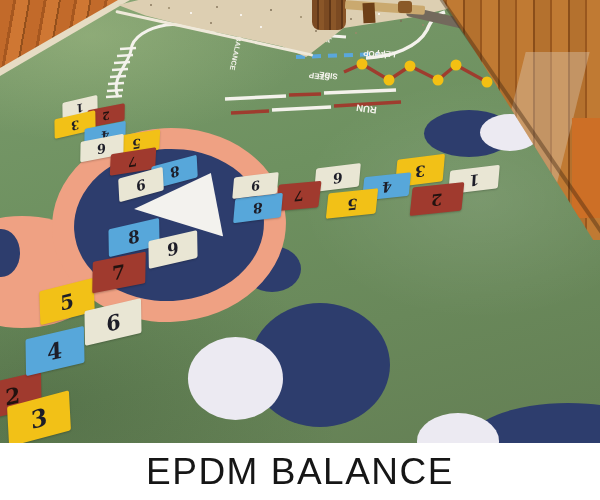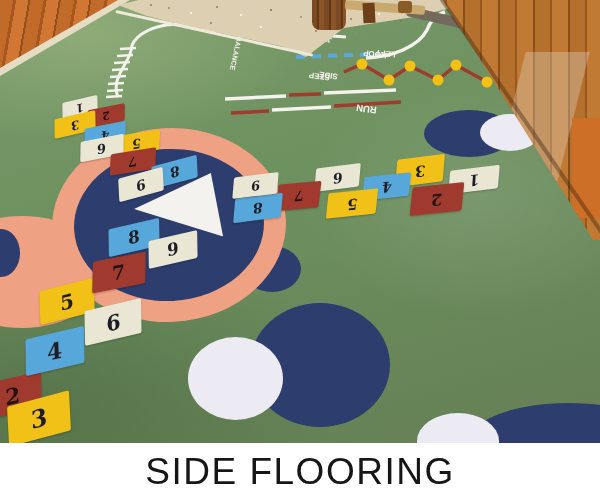--- a/index.html
+++ b/index.html
@@ -219,15 +219,15 @@
     <div id="post-a" class="abs"></div>
     <div id="post-b" class="abs"></div>
     <div id="fence-r" class="abs">
       <div id="fence-sheet" class="abs"></div>
       <div id="fence-bright" class="abs"></div>
     </div>
     <div id="fence-edge" class="abs"></div>
   </div>
 
   <div id="caption-band">
-    <span id="caption-text">SIDE FLOORING</span>
+    <span id="caption-text">EPDM BALANCE</span>
   </div>
 </div>
 
 </body></html>

